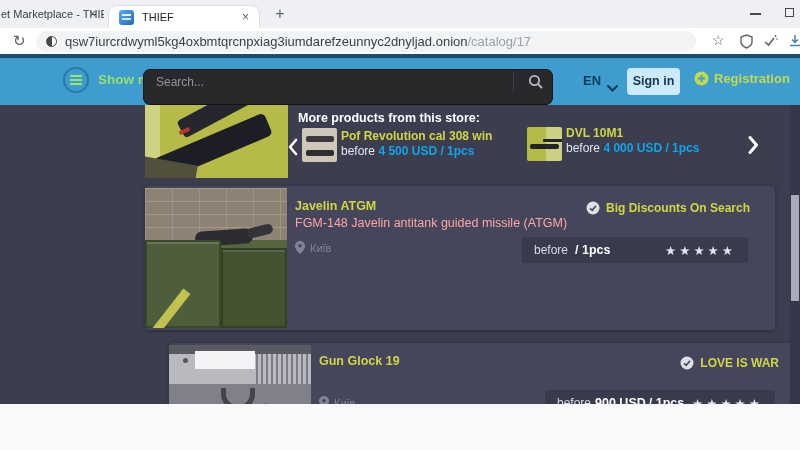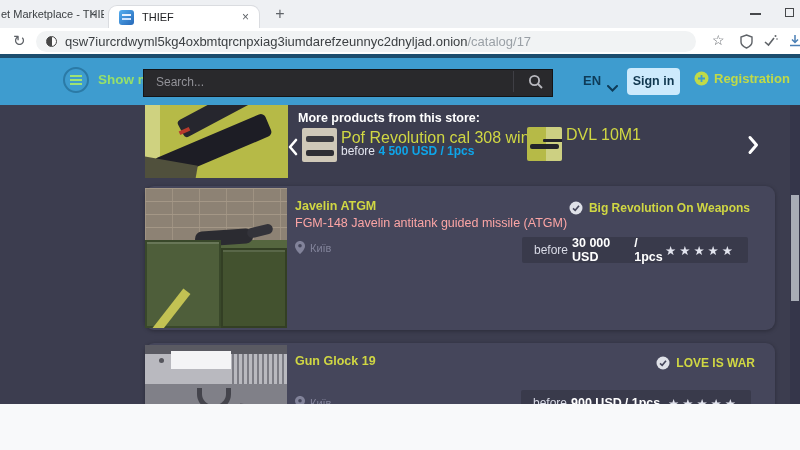--- a/index.html
+++ b/index.html
@@ -41,22 +41,22 @@
   .icon-dl { left:788px; top:6px; }
 
   
   .topline { position:absolute; left:0; top:54px; width:800px; height:4px; background:#1c4d6e; }
   .siteheader { position:absolute; left:0; top:58px; width:800px; height:47px; background:#3e9ccf; }
   .menu-btn { position:absolute; left:63px; top:9px; width:26px; height:26px; border-radius:50%;
     border:2px solid #2b7aa6; }
   .menu-btn i { position:absolute; left:5px; top:6px; width:12px; height:2px; background:#9fe273;
     box-shadow:0 4px 0 #9fe273, 0 8px 0 #9fe273; }
   .show-menu { position:absolute; left:98px; top:14px; font-size:13.5px; font-weight:700; color:#97e06a; }
-  .searchbox { position:absolute; left:143px; top:11px; width:410px; height:28px; background:#29292c;
-    border:1px solid #141416; border-radius:0; }
+  .searchbox { position:absolute; left:143px; top:11px; width:410px; height:36px; background:#29292c;
+    border:1px solid #141416; border-radius:7px; }
   .search-input { position:absolute; left:0; top:0; width:360px; height:23px; background:transparent;
     border:none; outline:none; color:#d6d6da; font-size:12px; padding-left:12px;
     font-family:"Liberation Sans", sans-serif; }
   .search-input::placeholder { color:#929298; }
   .search-sep { position:absolute; right:38px; top:1px; width:1px; height:21px; background:#3f3f45; }
   .search-btn { position:absolute; right:8px; top:4px; width:16px; height:16px; }
   .lang { position:absolute; left:583px; top:15px; font-size:13px; font-weight:700; color:#0e3b58; }
   .lang-chev { position:absolute; left:607px; top:20px; }
   .signin { position:absolute; left:627px; top:10px; width:53px; height:27px; background:#cdeafc;
     border-radius:4px; text-align:center; line-height:27px; font-size:12.5px; font-weight:700; color:#10374f; }
@@ -77,30 +77,30 @@
   .car-prev { position:absolute; left:288px; top:33px; }
   .car-next { position:absolute; left:747px; top:30px; }
   .thumb { position:absolute; width:35px; height:34px; border-radius:2px; overflow:hidden; }
   .thumb-pof { left:302px; top:23px; background:#cfc8b8; }
   .thumb-pof::before { content:""; position:absolute; left:4px; top:8px; width:28px; height:6px;
     background:#3a3a40; border-radius:2px; box-shadow:0 14px 0 #2e2e34; }
   .thumb-dvl { left:527px; top:22px; background:#b6ba47; }
   .thumb-dvl::after { content:""; position:absolute; right:0; top:0; width:16px; height:100%; background:rgba(255,255,255,.32); }
   .thumb-dvl::before { content:""; position:absolute; left:3px; top:17px; width:29px; height:5px;
     background:#23232b; border-radius:2px; box-shadow:12px -6px 0 -1px #23232b; z-index:1; }
-  .car-name { position:absolute; font-size:16px; font-weight:400; color:#d0d743; white-space:nowrap;text-align:right; }
+  .car-name { position:absolute; font-size:12px; font-weight:700; color:#d0d743; white-space:nowrap;text-align:right; }
   .car-price { position:absolute; font-size:12px; color:#e3e5ef; white-space:nowrap; }
   .name-pof { left:341px; top:24px; } .price-pof { left:341px; top:39px; }
   .name-dvl { left:566px; top:21px; } .price-dvl { left:566px; top:36px; }
   .bold-price { font-weight:700; color:#0ea5e9; }
 
-  .card { position:absolute; left:145px; width:630px; background:#45465b; border-radius:9px;
+  .card { position:absolute; left:145px; width:630px; background:#45465b; border-radius:4px;
     box-shadow:0 1px 4px rgba(0,0,0,.3); }
   .card1 { top:81px; height:144px; }
-  .card2 { top:238px; height:92px; }
+  .card2 { top:238px; height:92px;margin-left:24px; }
   .listing-img { position:absolute; left:0; top:2px; width:142px; overflow:hidden; }
   .img-javelin { height:140px; background:#55663f; }
   .jv-bricks { position:absolute; top:0; left:0; right:0; height:52px; background:#8d8274;
     background-image:linear-gradient(#a49786 1.5px, transparent 1.5px),
                      linear-gradient(90deg, rgba(164,151,134,.8) 1.5px, transparent 1.5px);
     background-size:100% 13px, 27px 100%; }
   .jv-crate1 { position:absolute; left:0; top:52px; width:76px; height:88px; background:#4e5e3a;
     border:2px solid #39482a; box-shadow:inset 0 2px 0 rgba(255,255,255,.15); }
   .jv-crate2 { position:absolute; left:76px; top:60px; width:66px; height:80px; background:#43522f;
     border:2px solid #333f24; box-shadow:inset 0 2px 0 rgba(255,255,255,.12); }
@@ -242,20 +242,21 @@
     <span class="car-prev">
       <svg width="10" height="18" viewBox="0 0 10 18">
           <polyline points="8,2 2,9 8,16" fill="none" stroke="#fff" stroke-width="2.6" stroke-linecap="round" stroke-linejoin="round"></polyline>
         </svg>
     </span>
     <div class="thumb thumb-pof"></div>
     <div class="car-name name-pof">Pof Revolution cal 308 win</div>
     <div class="car-price price-pof"><span>before</span>&nbsp;<span class="bold-price">4 500 USD</span>&nbsp;<span class="bold-price">/ 1pcs</span></div>
     <div class="thumb thumb-dvl"></div>
     <div class="car-name name-dvl">DVL 10M1</div>
+    <div class="car-price price-dvl"><span>before</span>&nbsp;<span class="bold-price">4 000 USD</span>&nbsp;<span class="bold-price">/ 1pcs</span></div>
     <span class="car-next">
       <svg width="12" height="20" viewBox="0 0 12 20">
           <polyline points="3,2.5 9.5,10 3,17.5" fill="none" stroke="#fff" stroke-width="3" stroke-linecap="round" stroke-linejoin="round"></polyline>
         </svg>
     </span>
 
     <div class="card card1">
       <div class="listing-img img-javelin">
         <span class="jv-bricks"></span>
           <span class="jv-shell"></span>
@@ -271,25 +272,24 @@
             <path d="M5 0 C2.2 0 0 2.2 0 4.9 0 8.6 5 13 5 13 S10 8.6 10 4.9 C10 2.2 7.8 0 5 0 Z" fill="#82839a"></path>
             <circle cx="5" cy="4.8" r="1.8" fill="#45465b"></circle>
           </svg>
         <span class="loc-label">Київ</span>
       </div>
       <div class="badge">
         <svg width="14" height="14" viewBox="0 0 14 14">
             <circle cx="7" cy="7" r="6.5" fill="#dfe1e8"></circle>
             <path d="M4 7.3 L6.2 9.3 L10 4.7" stroke="#45465b" stroke-width="1.6" fill="none"></path>
           </svg>
-        <span class="badge-label">Big Revolution On Weapons</span>
+        <span class="badge-label">Big Discounts On Search</span>
       </div>
       <div class="pricebar">
         <span class="pb-prefix">before</span>
-        <span class="pb-price">30 000 USD</span>
         <span class="pb-unit">/ 1pcs</span>
         <span class="pb-stars">★★★★★</span>
       </div>
     </div>
 
     <div class="card card2">
       <div class="listing-img img-glock">
         <span class="g-top"></span>
           <span class="g-slide"></span>
           <span class="g-serr"></span>

